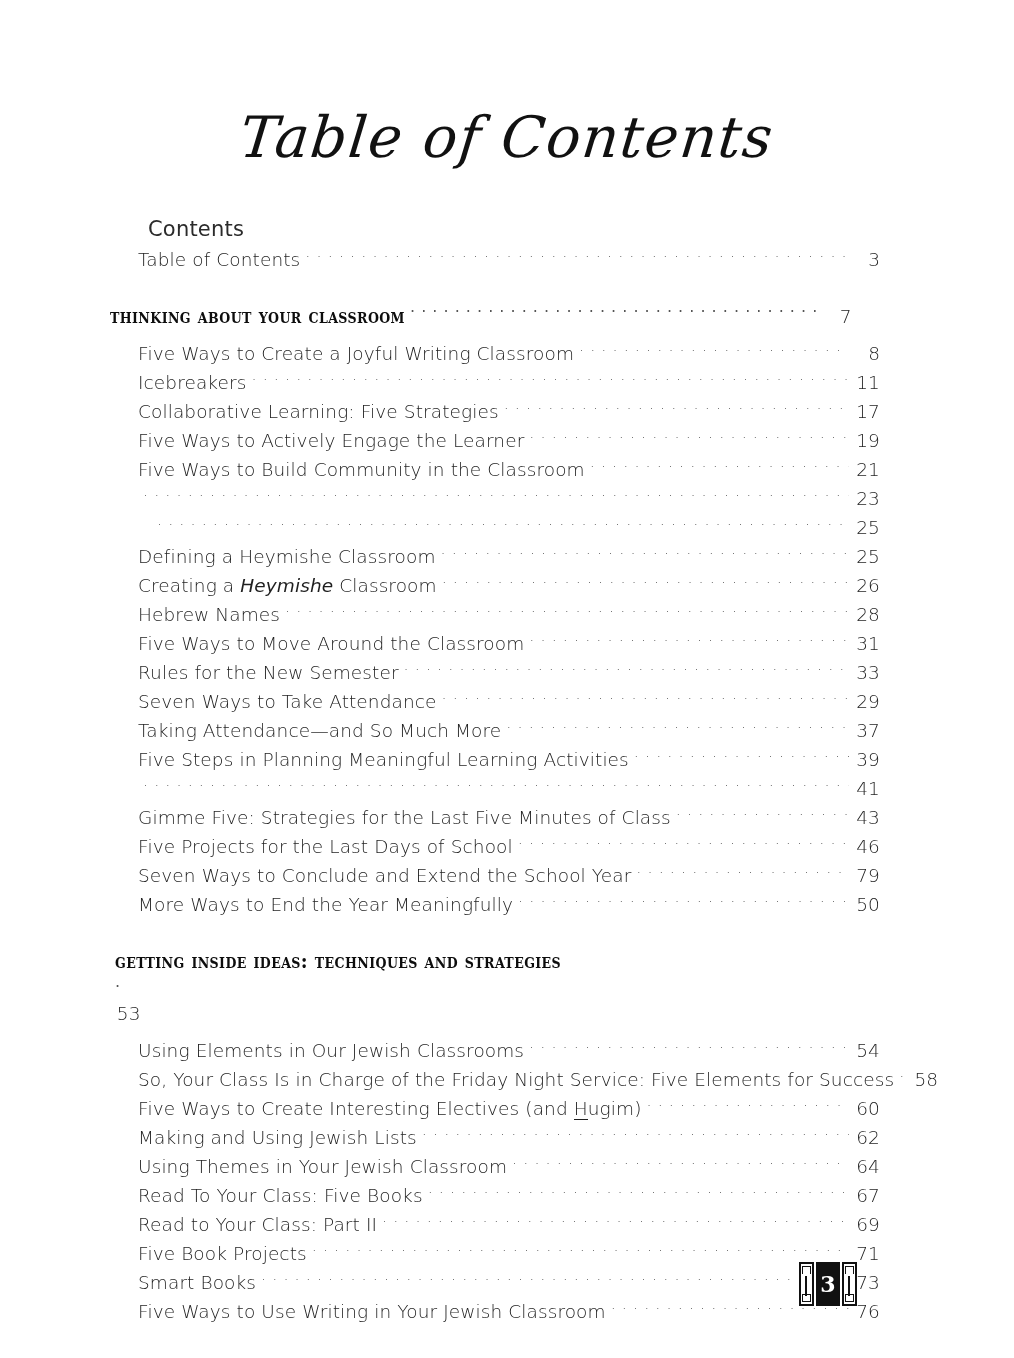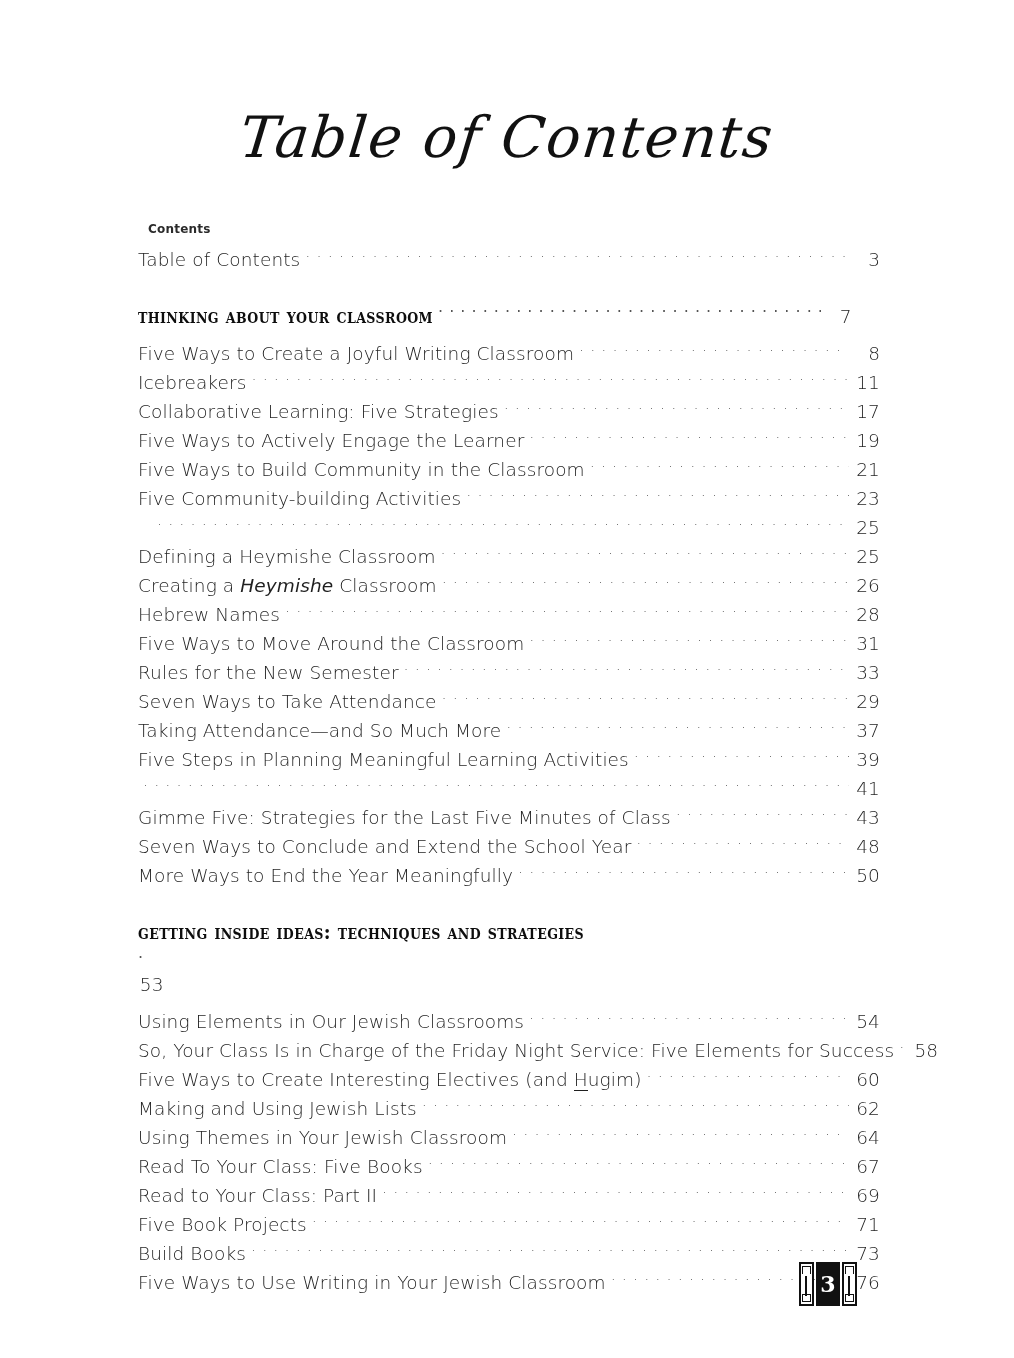--- a/index.html
+++ b/index.html
@@ -38,24 +38,24 @@
   .toc {
     position: absolute;
     top: 214px;
     left: 110px;
     width: 742px;
   }
 
   
   .toc-label {
     margin-left: 38px;
-    font-size: 12px;
+    font-size: 21px;
     line-height: 30px;
     color: #2b2b2b;
-    font-weight: 700;
+    font-weight: 400;
     letter-spacing: 0.2px;
   }
 
   
   .row {
     display: flex;
     align-items: baseline;
     width: 100%;
   }
   .row .text {
@@ -110,21 +110,21 @@
     margin-bottom: 6px;
     font-family: "DejaVu Serif", serif;
     font-weight: 700;
     font-size: 20.5px;
     line-height: 32px;
     letter-spacing: 0.4px;
     color: #0d0d0d;
     font-variant: small-caps;
     text-transform: lowercase;
   }
-  .section .text { font-stretch: condensed; margin-left: 28px; }
+  .section .text { font-stretch: condensed; }
   .section .leader::before {
     font-family: "DejaVu Sans", sans-serif;
     font-weight: 400;
     font-size: 16px;
     color: #555555;
   }
   .section .pageno {
     font-family: "DejaVu Sans", sans-serif;
     font-weight: 300;
     font-size: 18.5px;
@@ -235,21 +235,20 @@
           <span class="text">Five Ways to Actively Engage the Learner</span>
           <span class="leader"></span>
           <span class="pageno">19</span>
         </div>
         <div class="row entry">
           <span class="text">Five Ways to Build Community in the Classroom</span>
           <span class="leader"></span>
           <span class="pageno">21</span>
         </div>
         <div class="row entry">
-          <span class="text">Five Community-building Activities</span>
           <span class="leader"></span>
           <span class="pageno">23</span>
         </div>
         <div class="row entry blank">
           <span class="text"></span>
           <span class="leader"></span>
           <span class="pageno">25</span>
         </div>
         <div class="row entry">
           <span class="text">Defining a Heymishe Classroom</span>
@@ -294,23 +293,28 @@
         <div class="row entry">
           <span class="leader"></span>
           <span class="pageno">41</span>
         </div>
         <div class="row entry">
           <span class="text">Gimme Five: Strategies for the Last Five Minutes of Class</span>
           <span class="leader"></span>
           <span class="pageno">43</span>
         </div>
         <div class="row entry">
+          <span class="text">Five Projects for the Last Days of School</span>
+          <span class="leader"></span>
+          <span class="pageno">46</span>
+        </div>
+        <div class="row entry">
           <span class="text">Seven Ways to Conclude and Extend the School Year</span>
           <span class="leader"></span>
-          <span class="pageno">48</span>
+          <span class="pageno">79</span>
         </div>
         <div class="row entry">
           <span class="text">More Ways to End the Year Meaningfully</span>
           <span class="leader"></span>
           <span class="pageno">50</span>
         </div>
         <div class="row section s2">
           <span class="text">Getting Inside Ideas: Techniques and Strategies</span>
           <span class="leader"></span>
           <span class="pageno">53</span>
@@ -349,21 +353,21 @@
           <span class="text">Read to Your Class: Part II</span>
           <span class="leader"></span>
           <span class="pageno">69</span>
         </div>
         <div class="row entry">
           <span class="text">Five Book Projects</span>
           <span class="leader"></span>
           <span class="pageno">71</span>
         </div>
         <div class="row entry">
-          <span class="text">Build Books</span>
+          <span class="text">Smart Books</span>
           <span class="leader"></span>
           <span class="pageno">73</span>
         </div>
         <div class="row entry">
           <span class="text">Five Ways to Use Writing in Your Jewish Classroom</span>
           <span class="leader"></span>
           <span class="pageno">76</span>
         </div>
       </div>
 

